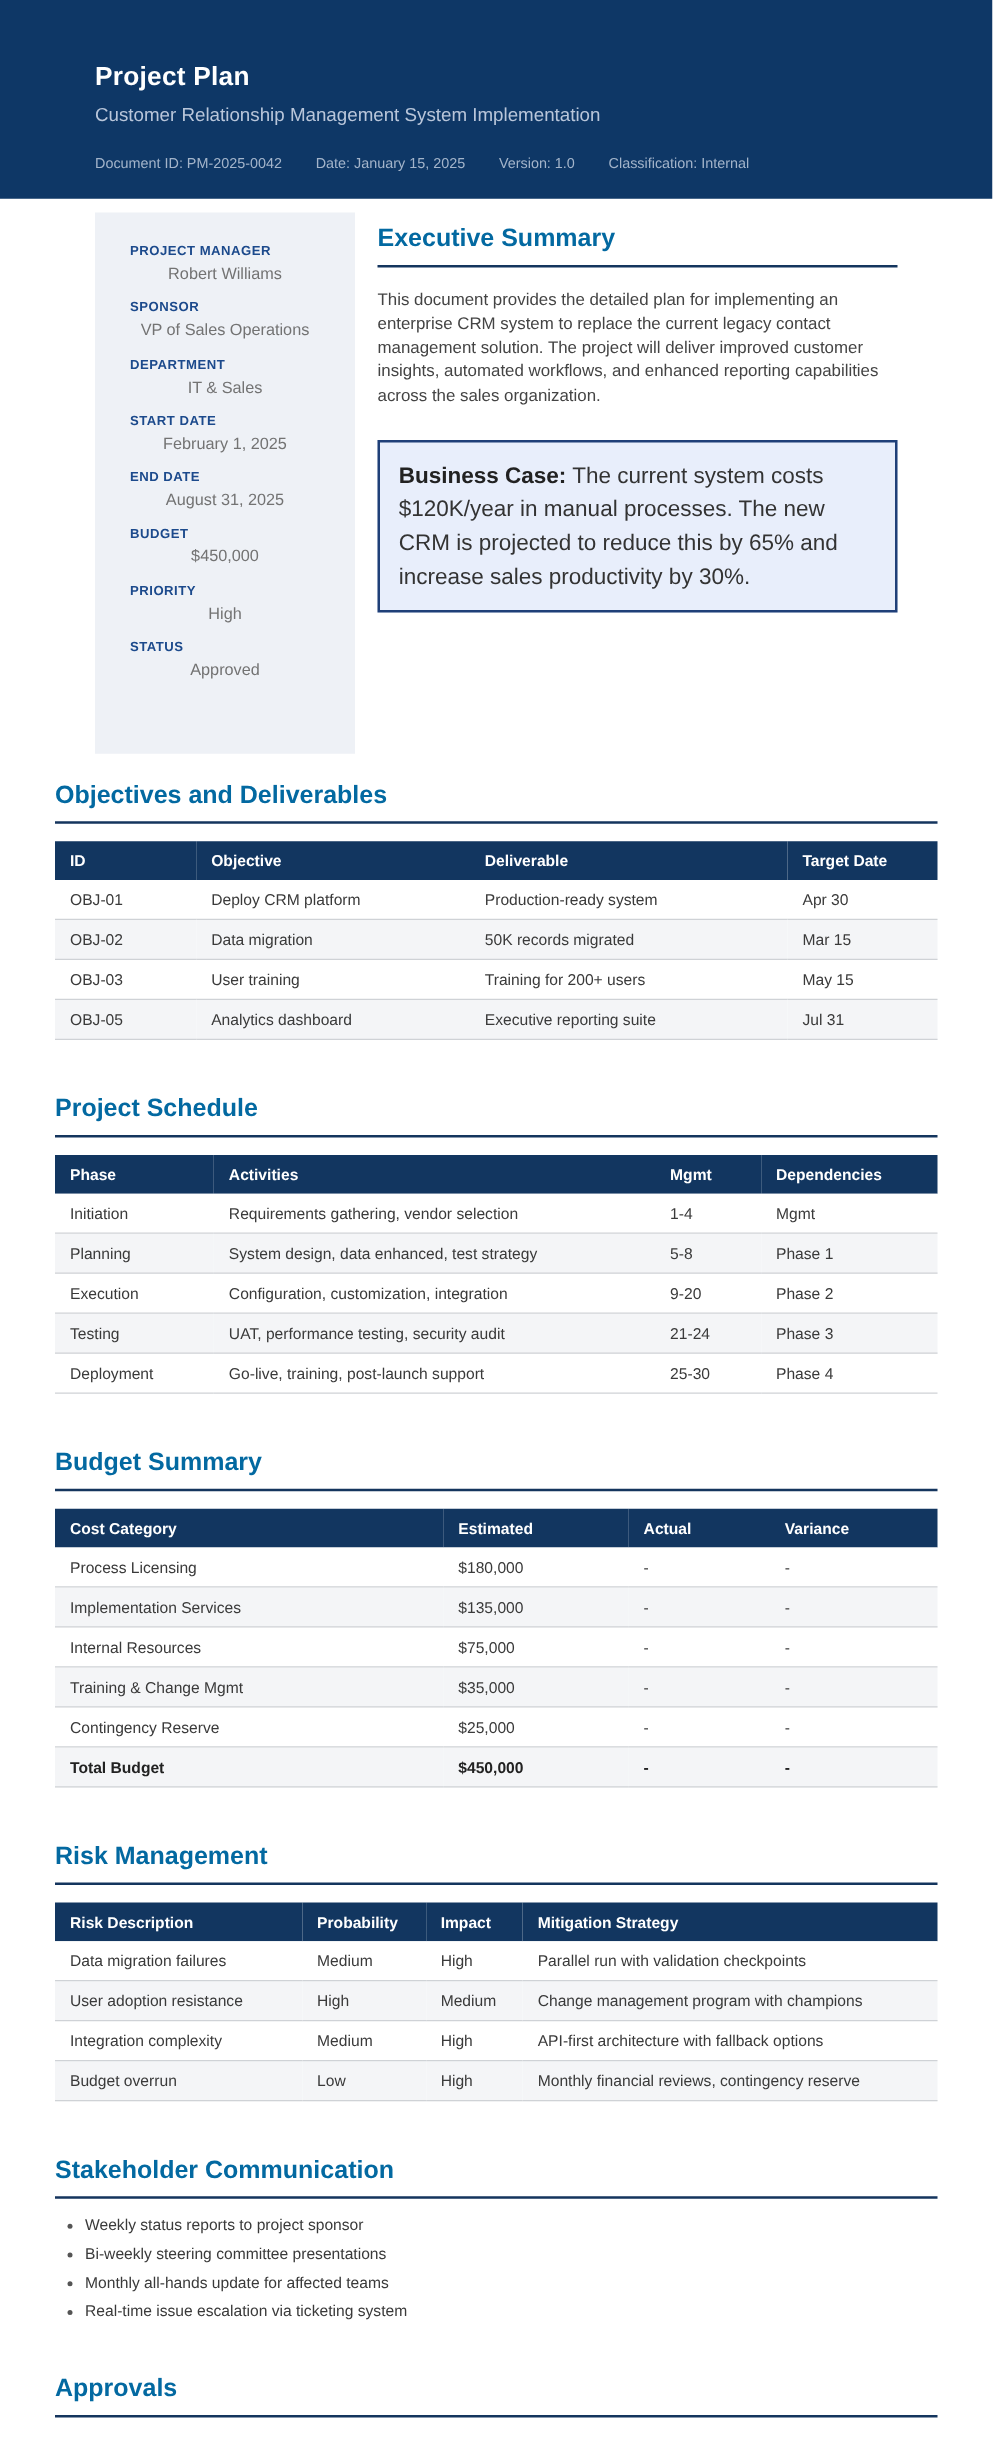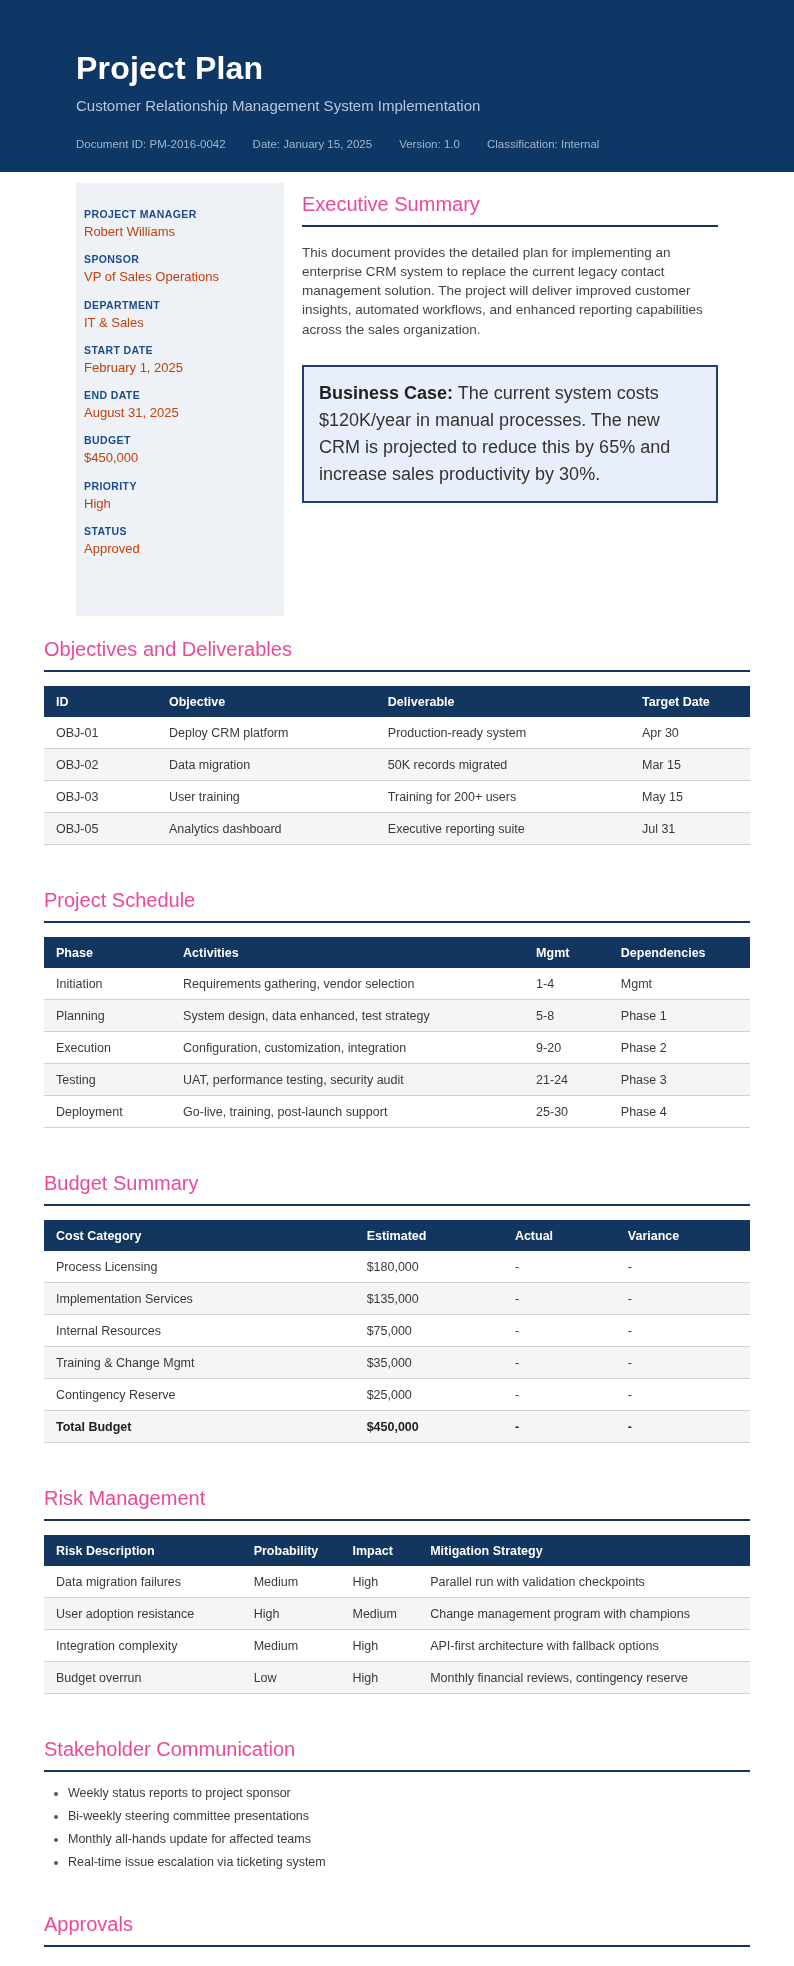--- a/index.html
+++ b/index.html
@@ -12,21 +12,21 @@
     -webkit-font-smoothing: antialiased;
   }
 
   
   .doc-header {
     background: #0e3766;
     padding: 50px 76px 22px 76px;
   }
   .doc-title {
     color: #ffffff;
-    font-size: 32px;
+    font-size: 21px;
     font-weight: bold;
     margin: 0;
     letter-spacing: 0.2px;
   }
   .doc-subtitle {
     color: #b9c6da;
     font-size: 15px;
     margin-top: 10px;
   }
   .doc-meta {
@@ -42,41 +42,42 @@
     display: flex;
     gap: 18px;
     padding: 0 76px;
     margin-top: 11px;
   }
   .info-box {
     background: #eef1f6;
     width: 208px;
     min-width: 208px;
     height: 433px;
-    padding: 25px 8px;
+    padding: 25px 28px;
   }
   .field { margin-bottom: 13px; }
   .field-label {
     color: #1c4a8c;
     font-weight: bold;
     font-size: 10.5px;
     letter-spacing: 0.4px;
     margin-bottom: 4px;
   }
   .field-value {
-    color: #c2410c;
+    color: #737373;
     font-size: 13px;
     line-height: 1.25;
+    text-align: center;
   }
   .exec { flex: 1; padding-top: 10px; }
 
   h2.section-heading {
-    color: #ec4899;
+    color: #0369a1;
     font-size: 20px;
-    font-weight: normal;
+    font-weight: bold;
     margin: 0 0 14px 0;
     padding-bottom: 9px;
     border-bottom: 2.5px solid #14355e;
   }
   .exec p {
     font-size: 13.5px;
     color: #444444;
     line-height: 1.42;
     margin: 16px 0 0 0;
   }
@@ -151,21 +152,21 @@
 </style>
 </head>
 <body>
 
 <div class="page">
 
   <header class="doc-header">
     <h1 class="doc-title">Project Plan</h1>
     <div class="doc-subtitle">Customer Relationship Management System Implementation</div>
     <div class="doc-meta">
-      <span>Document ID: PM-2016-0042</span>
+      <span>Document ID: PM-2025-0042</span>
       <span>Date: January 15, 2025</span>
       <span>Version: 1.0</span>
       <span>Classification: Internal</span>
     </div>
   </header>
 
   <div class="top-row">
     <aside class="info-box">
         <div class="field">
           <div class="field-label">PROJECT MANAGER</div>

